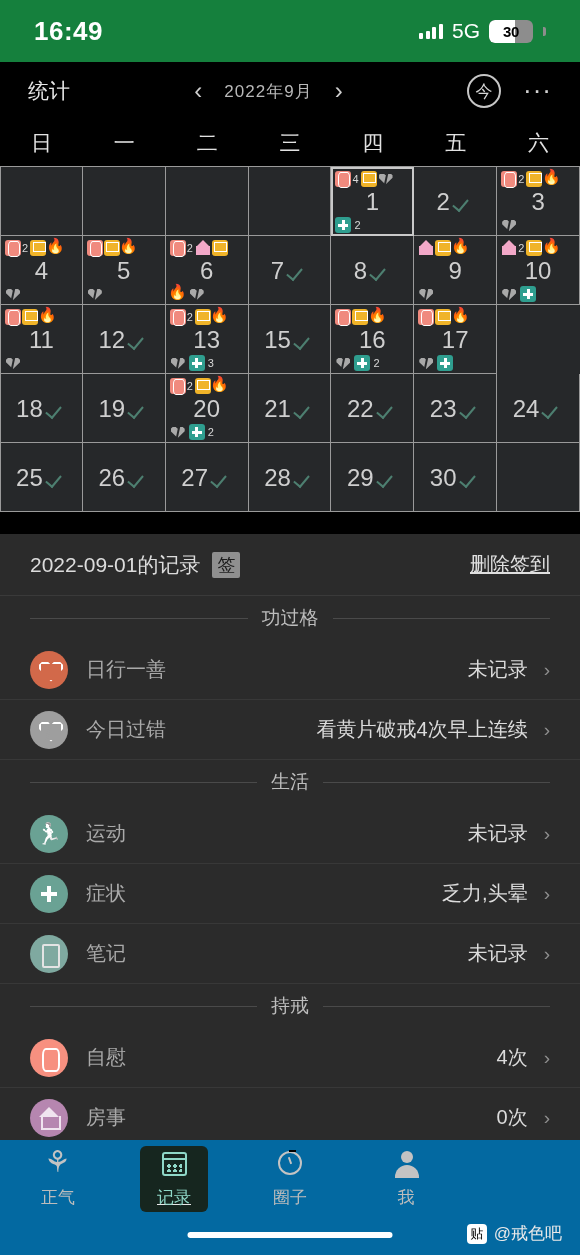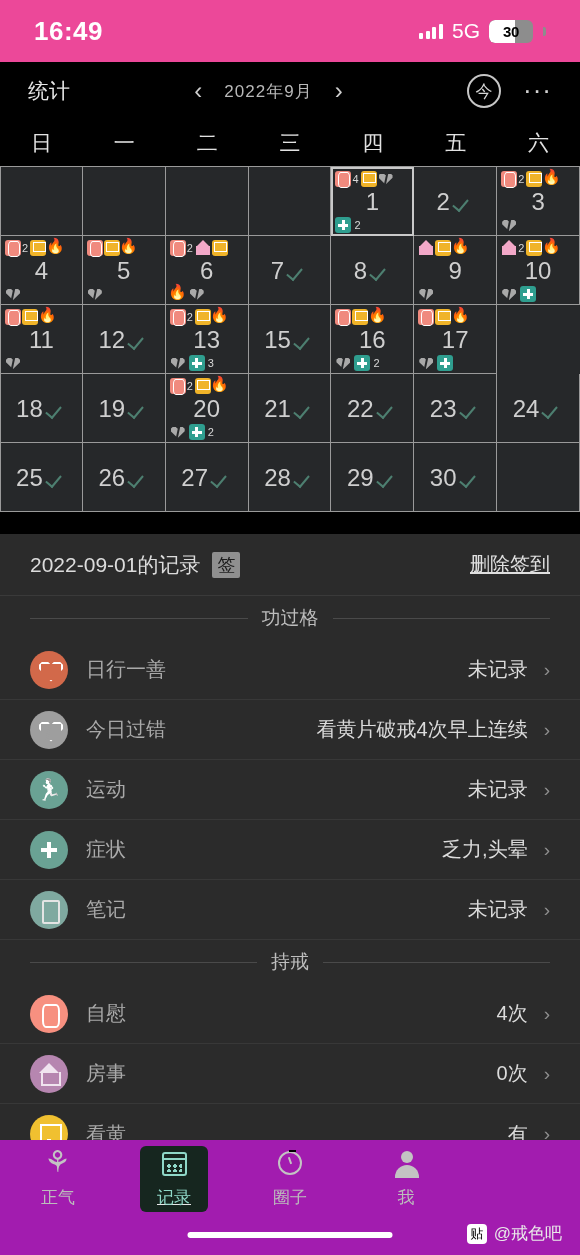--- a/index.html
+++ b/index.html
@@ -4,21 +4,21 @@
 <style>
   * { margin:0; padding:0; box-sizing:border-box; }
   html,body { background:#000; }
   body {
     width:580px; height:1255px;
     font-family:"Liberation Sans","DejaVu Sans",sans-serif;
     color:#e8e8e8; overflow:hidden; position:relative;
   }
 
   
-  .statusbar{ height:62px; display:flex; align-items:center; padding:8px 34px; background:#ec4899; }
+  .statusbar{ height:62px; display:flex; align-items:center; padding:8px 34px; background:#15803d; }
   .sb-time{ font-size:26px; font-weight:700; color:#fff; letter-spacing:.5px; }
   .sb-right{ margin-left:auto; display:flex; align-items:center; gap:9px; }
   .sig{ display:flex; align-items:flex-end; gap:2.5px; height:15px; }
   .sig i{ display:block; width:4px; background:#fff; border-radius:1px; }
   .sig i:nth-child(1){height:6px}.sig i:nth-child(2){height:8px}
   .sig i:nth-child(3){height:12px}.sig i:nth-child(4){height:15px}
   .sb-net{ font-size:21px; color:#fff; font-weight:400; }
   .batt{ position:relative; width:44px; height:23px; border-radius:6px; background:#8d8d8d; display:flex; align-items:center; overflow:hidden; }
   .batt-fill{ position:absolute; left:0; top:0; bottom:0; width:60%; background:#fff; border-radius:6px 0 0 6px; }
   .batt-num{ position:relative; z-index:2; font-size:15px; font-weight:700; color:#000; width:100%; text-align:center; letter-spacing:-.3px; }
@@ -107,21 +107,21 @@
   .ic-kit:after{ content:""; position:absolute; left:11px; top:17px; width:16px; height:4px; background:#fff; }
   .ic-note:before{ content:""; position:absolute; left:12px; top:9px; width:14px; height:20px; border:2px solid #e4e4e4; border-radius:2px; }
   .ic-roll:before{ content:""; position:absolute; left:12px; top:9px; width:14px; height:20px; border:2px solid #fff; border-radius:4px/7px; }
   .ic-house:before{ content:""; position:absolute; left:11px; top:17px; width:16px; height:12px; border:2px solid #f0e4ef; border-top:0; }
   .ic-house:after{ content:""; position:absolute; left:9px; top:8px; width:0; height:0;
      border-left:10px solid transparent; border-right:10px solid transparent; border-bottom:10px solid #f0e4ef; }
   .ic-mon:before{ content:""; position:absolute; left:10px; top:9px; width:18px; height:14px; border:2px solid #fff; }
   .ic-mon:after{ content:""; position:absolute; left:17px; top:24px; width:4px; height:6px; background:#fff; }
 
   
-  .bottomnav{ position:absolute; left:0; right:0; bottom:0; height:115px; background:#a21caf; }
+  .bottomnav{ position:absolute; left:0; right:0; bottom:0; height:115px; background:#0369a1; }
   .nav{ display:grid; grid-template-columns:repeat(5,1fr); height:74px; padding-top:4px; }
   .nitem{ display:flex; flex-direction:column; align-items:center; justify-content:center; gap:6px; }
   .nitem .nlbl{ font-size:17px; color:#bcbcbc; }
   .nitem.active{ background:#16261f; border-radius:6px; margin:2px 24px;text-decoration:underline; }
   .nitem.active .nlbl{ color:#8fd8c8; }
   .nico{ width:32px; height:30px; position:relative; }
   .lotus:before{ content:"\2698"; font-size:30px; color:#c3c3c3; position:absolute; left:2px; top:-6px; }
   .calic{ position:absolute; left:4px; top:2px; width:25px; height:24px; border:2px solid #8fd8c8; border-radius:3px; }
   .calic:before{ content:""; position:absolute; left:-2px; top:4px; right:-2px; height:2px; background:#8fd8c8; }
   .calic:after{ content:""; position:absolute; left:3px; top:10px; width:15px; height:8px;
@@ -557,20 +557,25 @@
         <div class="rname">日行一善</div>
         <div class="rval">未记录</div>
         <div class="arrow">›</div>
       </div>
       <div class="row">
         <div class="ricon ic-heart-f ic-heart-b" style="background:#9e9e9e"></div>
         <div class="rname">今日过错</div>
         <div class="rval">看黄片破戒4次早上连续</div>
         <div class="arrow">›</div>
       </div>
+      <div class="sect">
+        <div class="ln"></div>
+        <div class="lbl">生活</div>
+        <div class="ln"></div>
+      </div>
       <div class="row">
         <div class="ricon ic-run" style="background:#6aa294"></div>
         <div class="rname">运动</div>
         <div class="rval">未记录</div>
         <div class="arrow">›</div>
       </div>
       <div class="row">
         <div class="ricon ic-kit" style="background:#6aa294"></div>
         <div class="rname">症状</div>
         <div class="rval">乏力,头晕</div>

